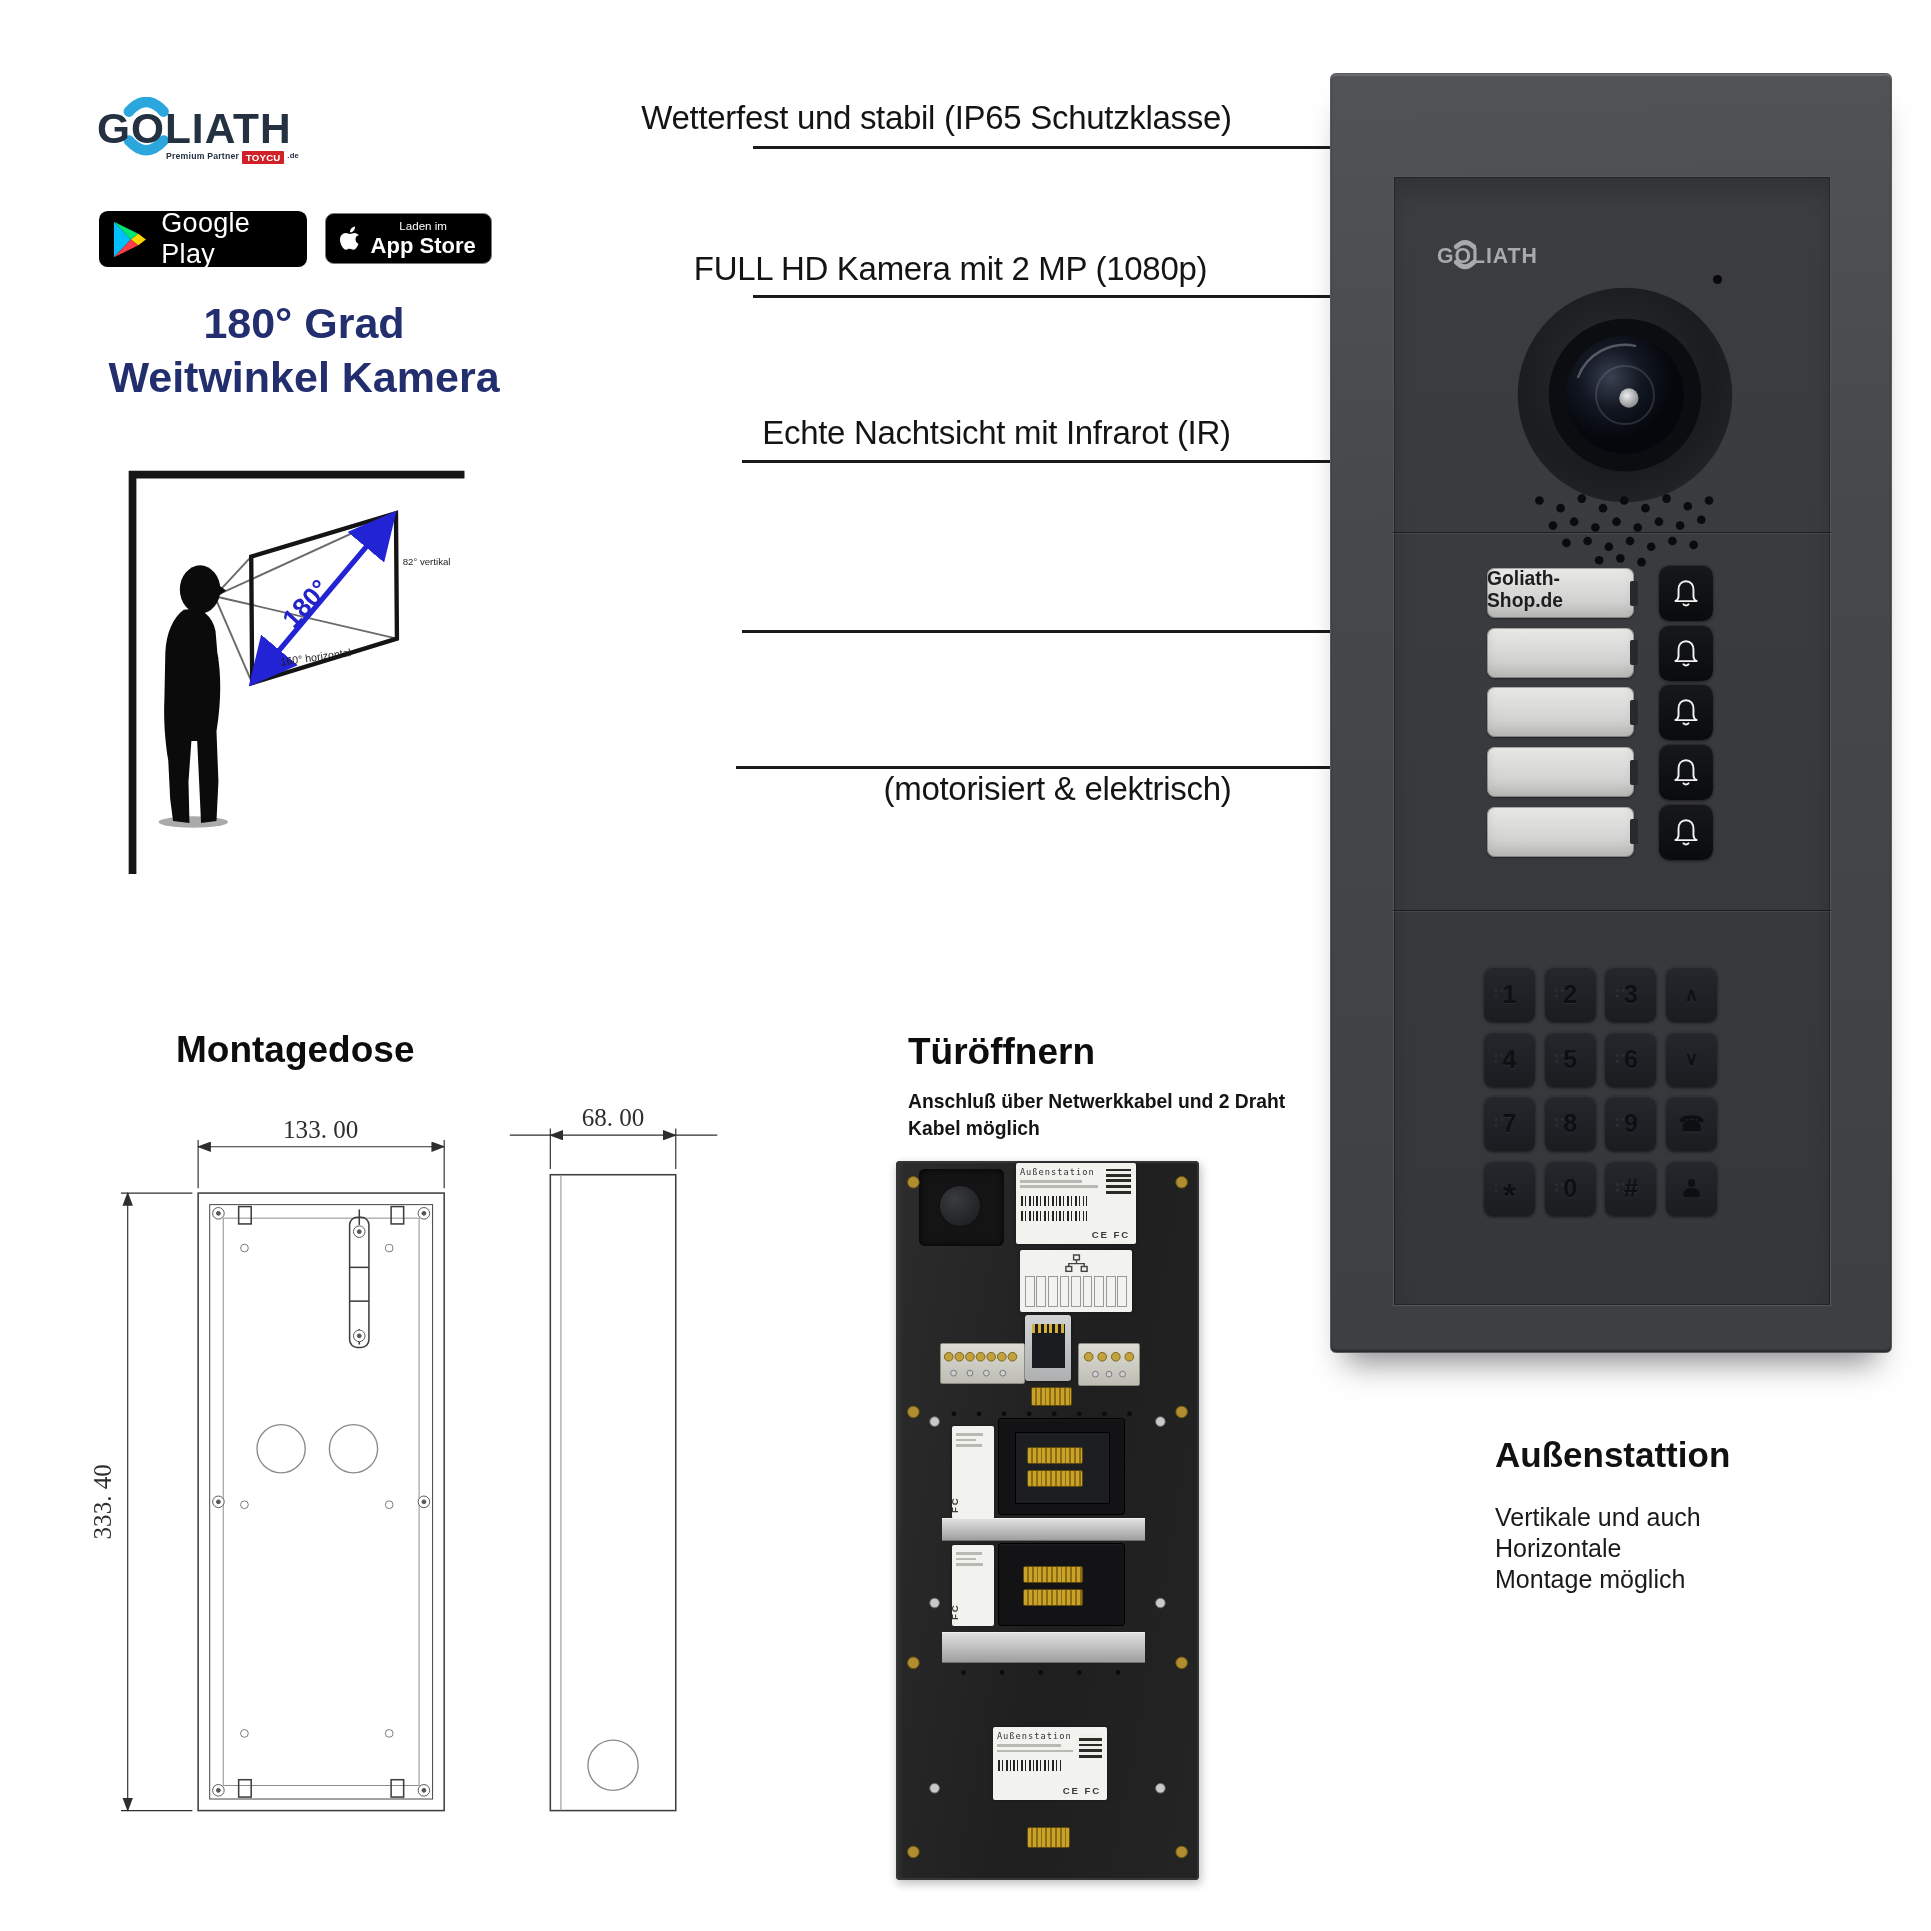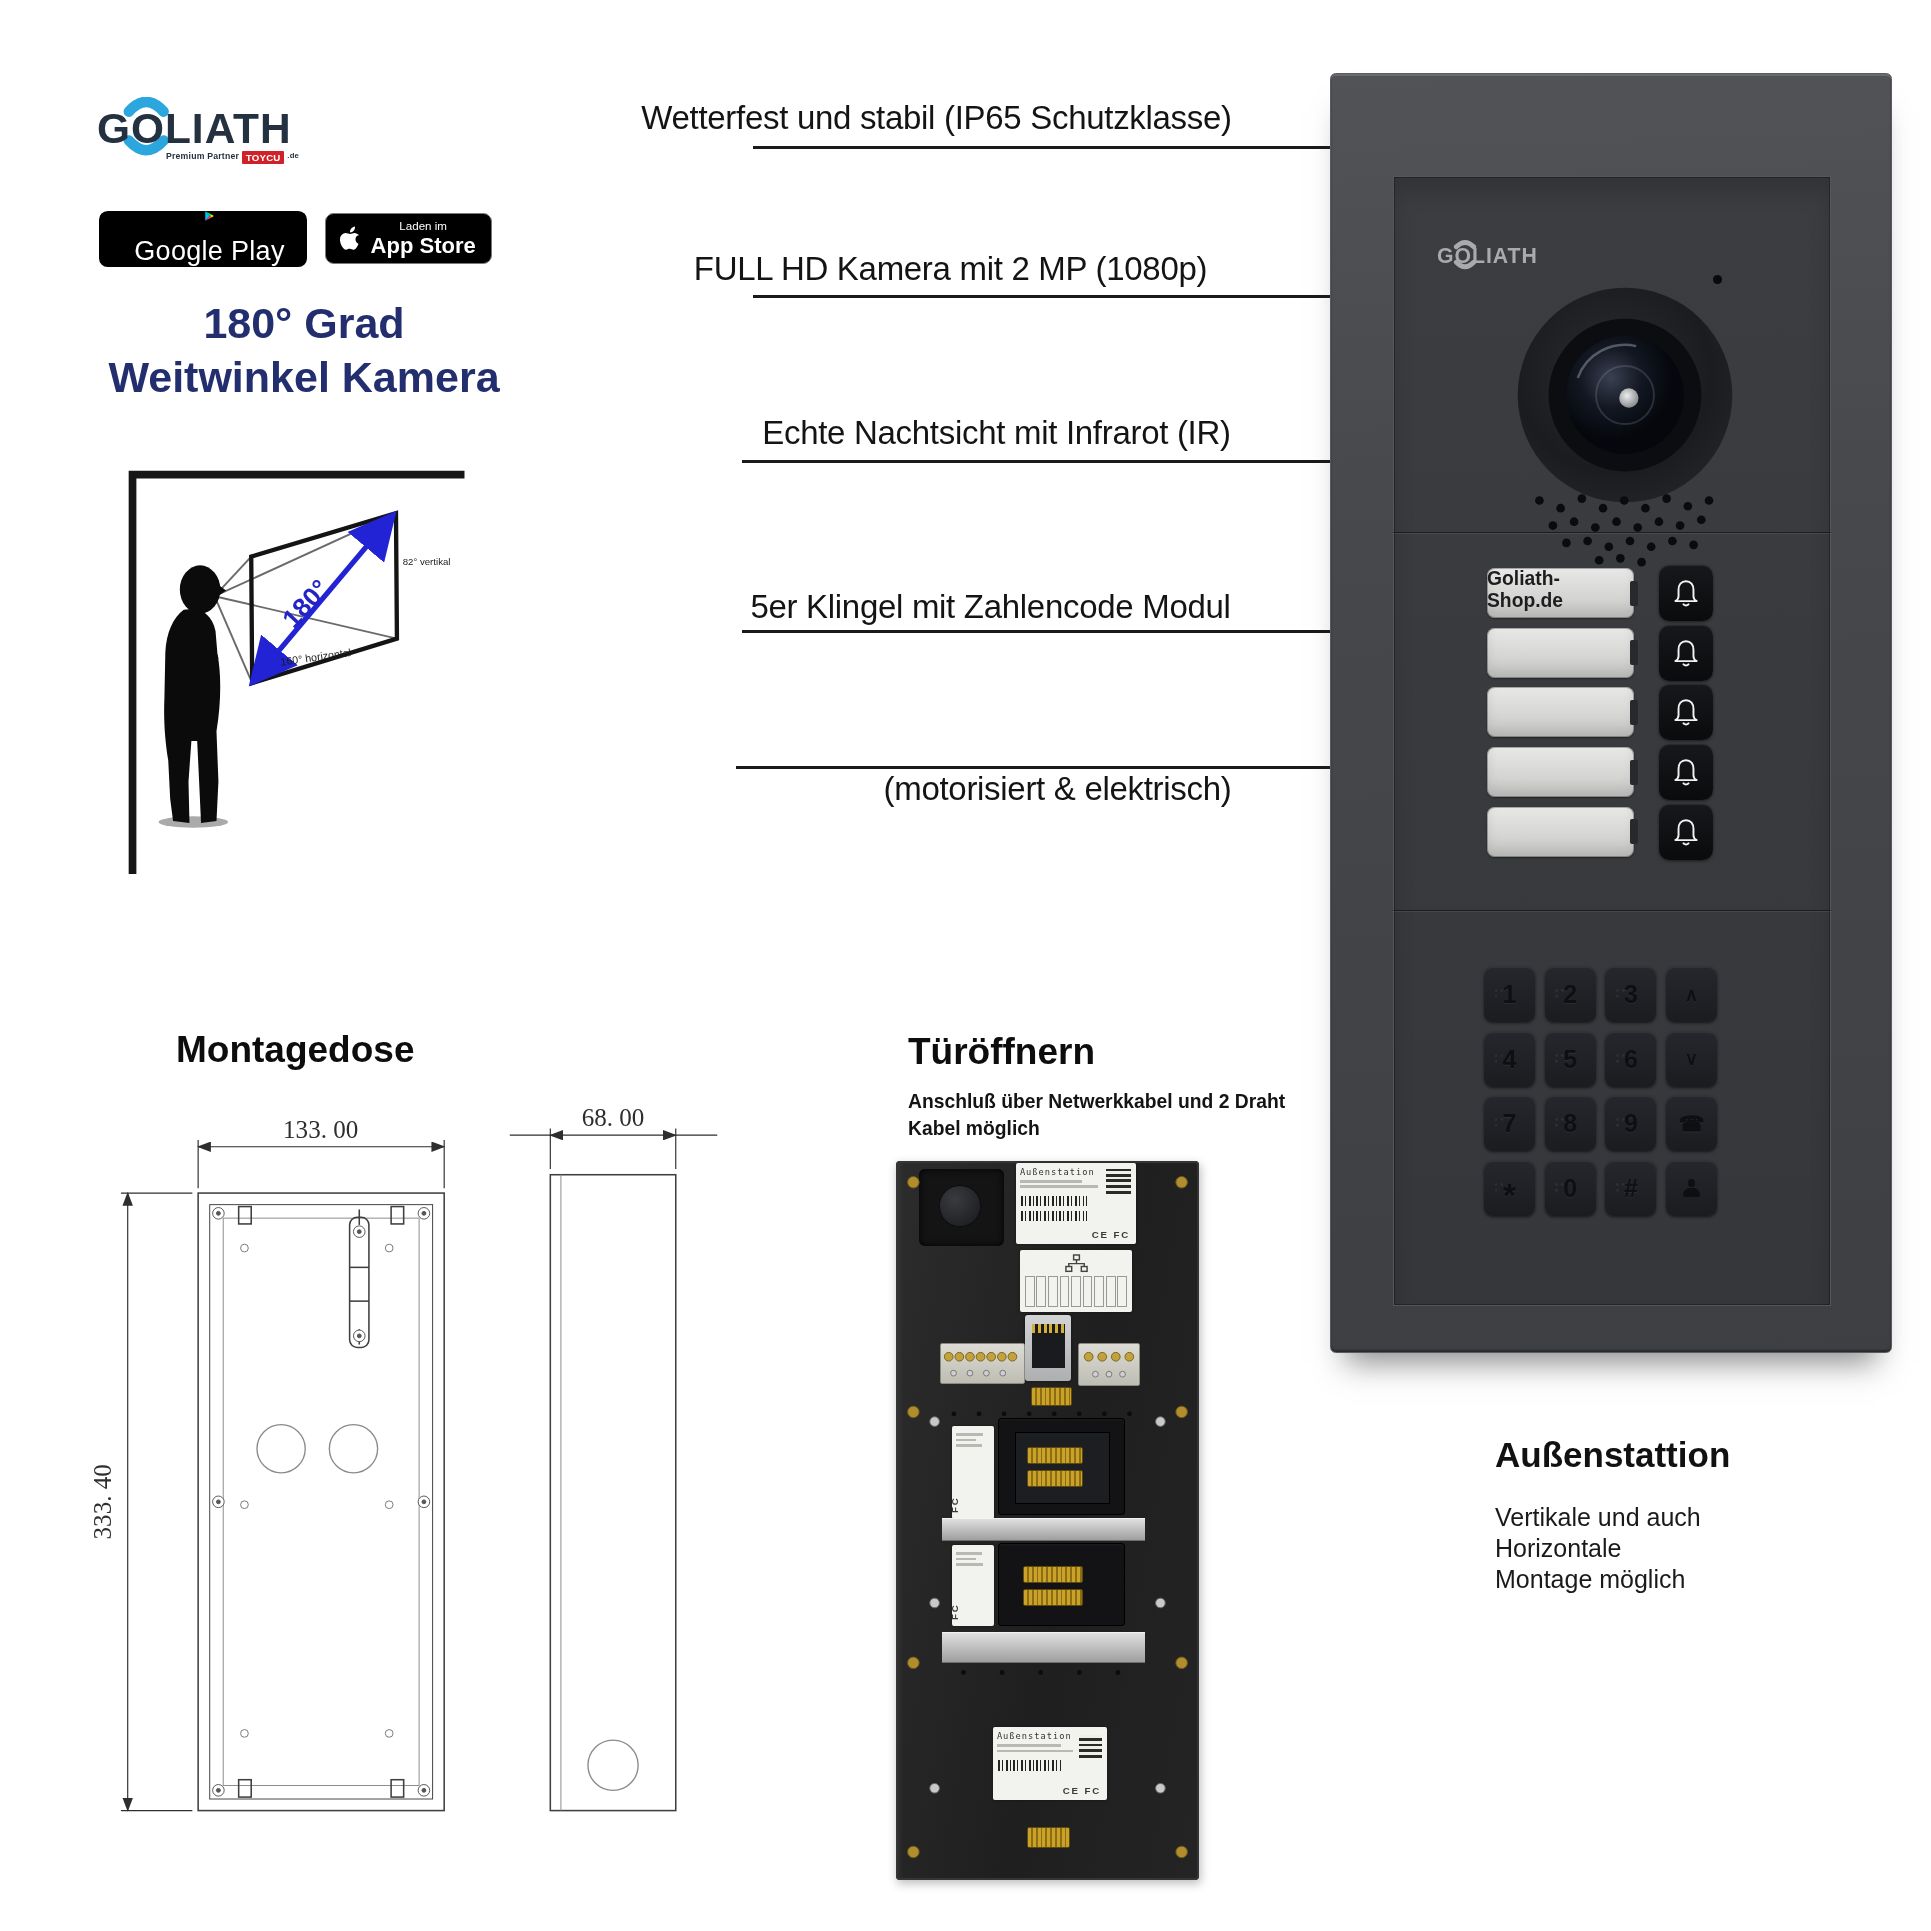--- a/index.html
+++ b/index.html
@@ -7,21 +7,21 @@
         font-family:"Liberation Sans",sans-serif;color:#111;}
   .abs{position:absolute;}
 
   
   .tagline{font-weight:bold;color:#243140;font-size:8.7px;letter-spacing:0.2px;display:flex;align-items:flex-start;gap:2.9px;}
   .tagline .badge{background:#cf2127;color:#fff;font-size:9.7px;font-weight:bold;padding:1px 3.9px;border-radius:1px;}
   .tagline .suffix{font-size:7.7px;}
 
   
   .store-badge{background:#000;border-radius:8.7px;display:flex;align-items:center;color:#fff;}
-  #gp-badge{left:99px;top:211px;width:194px;height:56px;padding:0 0 0 13.5px;gap:15px;flex-direction:column;}
+  #gp-badge{left:99px;top:211px;width:194px;height:56px;padding:0 0 0 13.5px;gap:15px;}
   #as-badge{left:325px;top:213px;width:167px;height:51px;border:1.9px solid #7a7a7a;box-sizing:border-box;padding:0 0 0 11.6px;gap:10px;text-align:center;}
   .gp-label{font-size:27px;letter-spacing:0.3px;}
   .as-txt{display:flex;flex-direction:column;line-height:1;}
   .as-line1{font-size:11.6px;margin-bottom:2.9px;}
   .as-line2{font-size:22px;font-weight:bold;}
 
   
   #headline{left:106px;top:297px;width:396px;text-align:center;color:#232e6f;font-weight:bold;line-height:1.25;}
   #headline div{font-size:43px;}
 
@@ -179,21 +179,20 @@
 
   <div class="abs callout" style="left:560px;top:99px;width:753px;">Wetterfest und stabil (IP65 Schutzklasse)</div>
   <div class="abs cline" style="left:753px;top:146px;width:577px;"></div>
 
   <div class="abs callout" style="left:574px;top:250px;width:753px;">FULL HD Kamera mit 2 MP (1080p)</div>
   <div class="abs cline" style="left:753px;top:295px;width:577px;"></div>
 
   <div class="abs callout" style="left:620px;top:414px;width:753px;">Echte Nachtsicht mit Infrarot (IR)</div>
   <div class="abs cline" style="left:742px;top:460px;width:589px;"></div>
 
-  <div class="abs callout" style="left:614px;top:588px;width:753px;">5er Klingel mit Zahlencode Modul</div>
   <div class="abs cline" style="left:742px;top:630px;width:589px;"></div>
 
   <div class="abs cline" style="left:736px;top:766px;width:595px;"></div>
   <div class="abs callout" style="left:681px;top:770px;width:753px;">(motorisiert &amp; elektrisch)</div>
 
   <div class="abs" id="device">
     <div class="abs" id="inner-panel" style=""></div>
     <div class="abs sep" style="top:459px;"></div>
     <div class="abs sep" style="top:837px;"></div>
 

